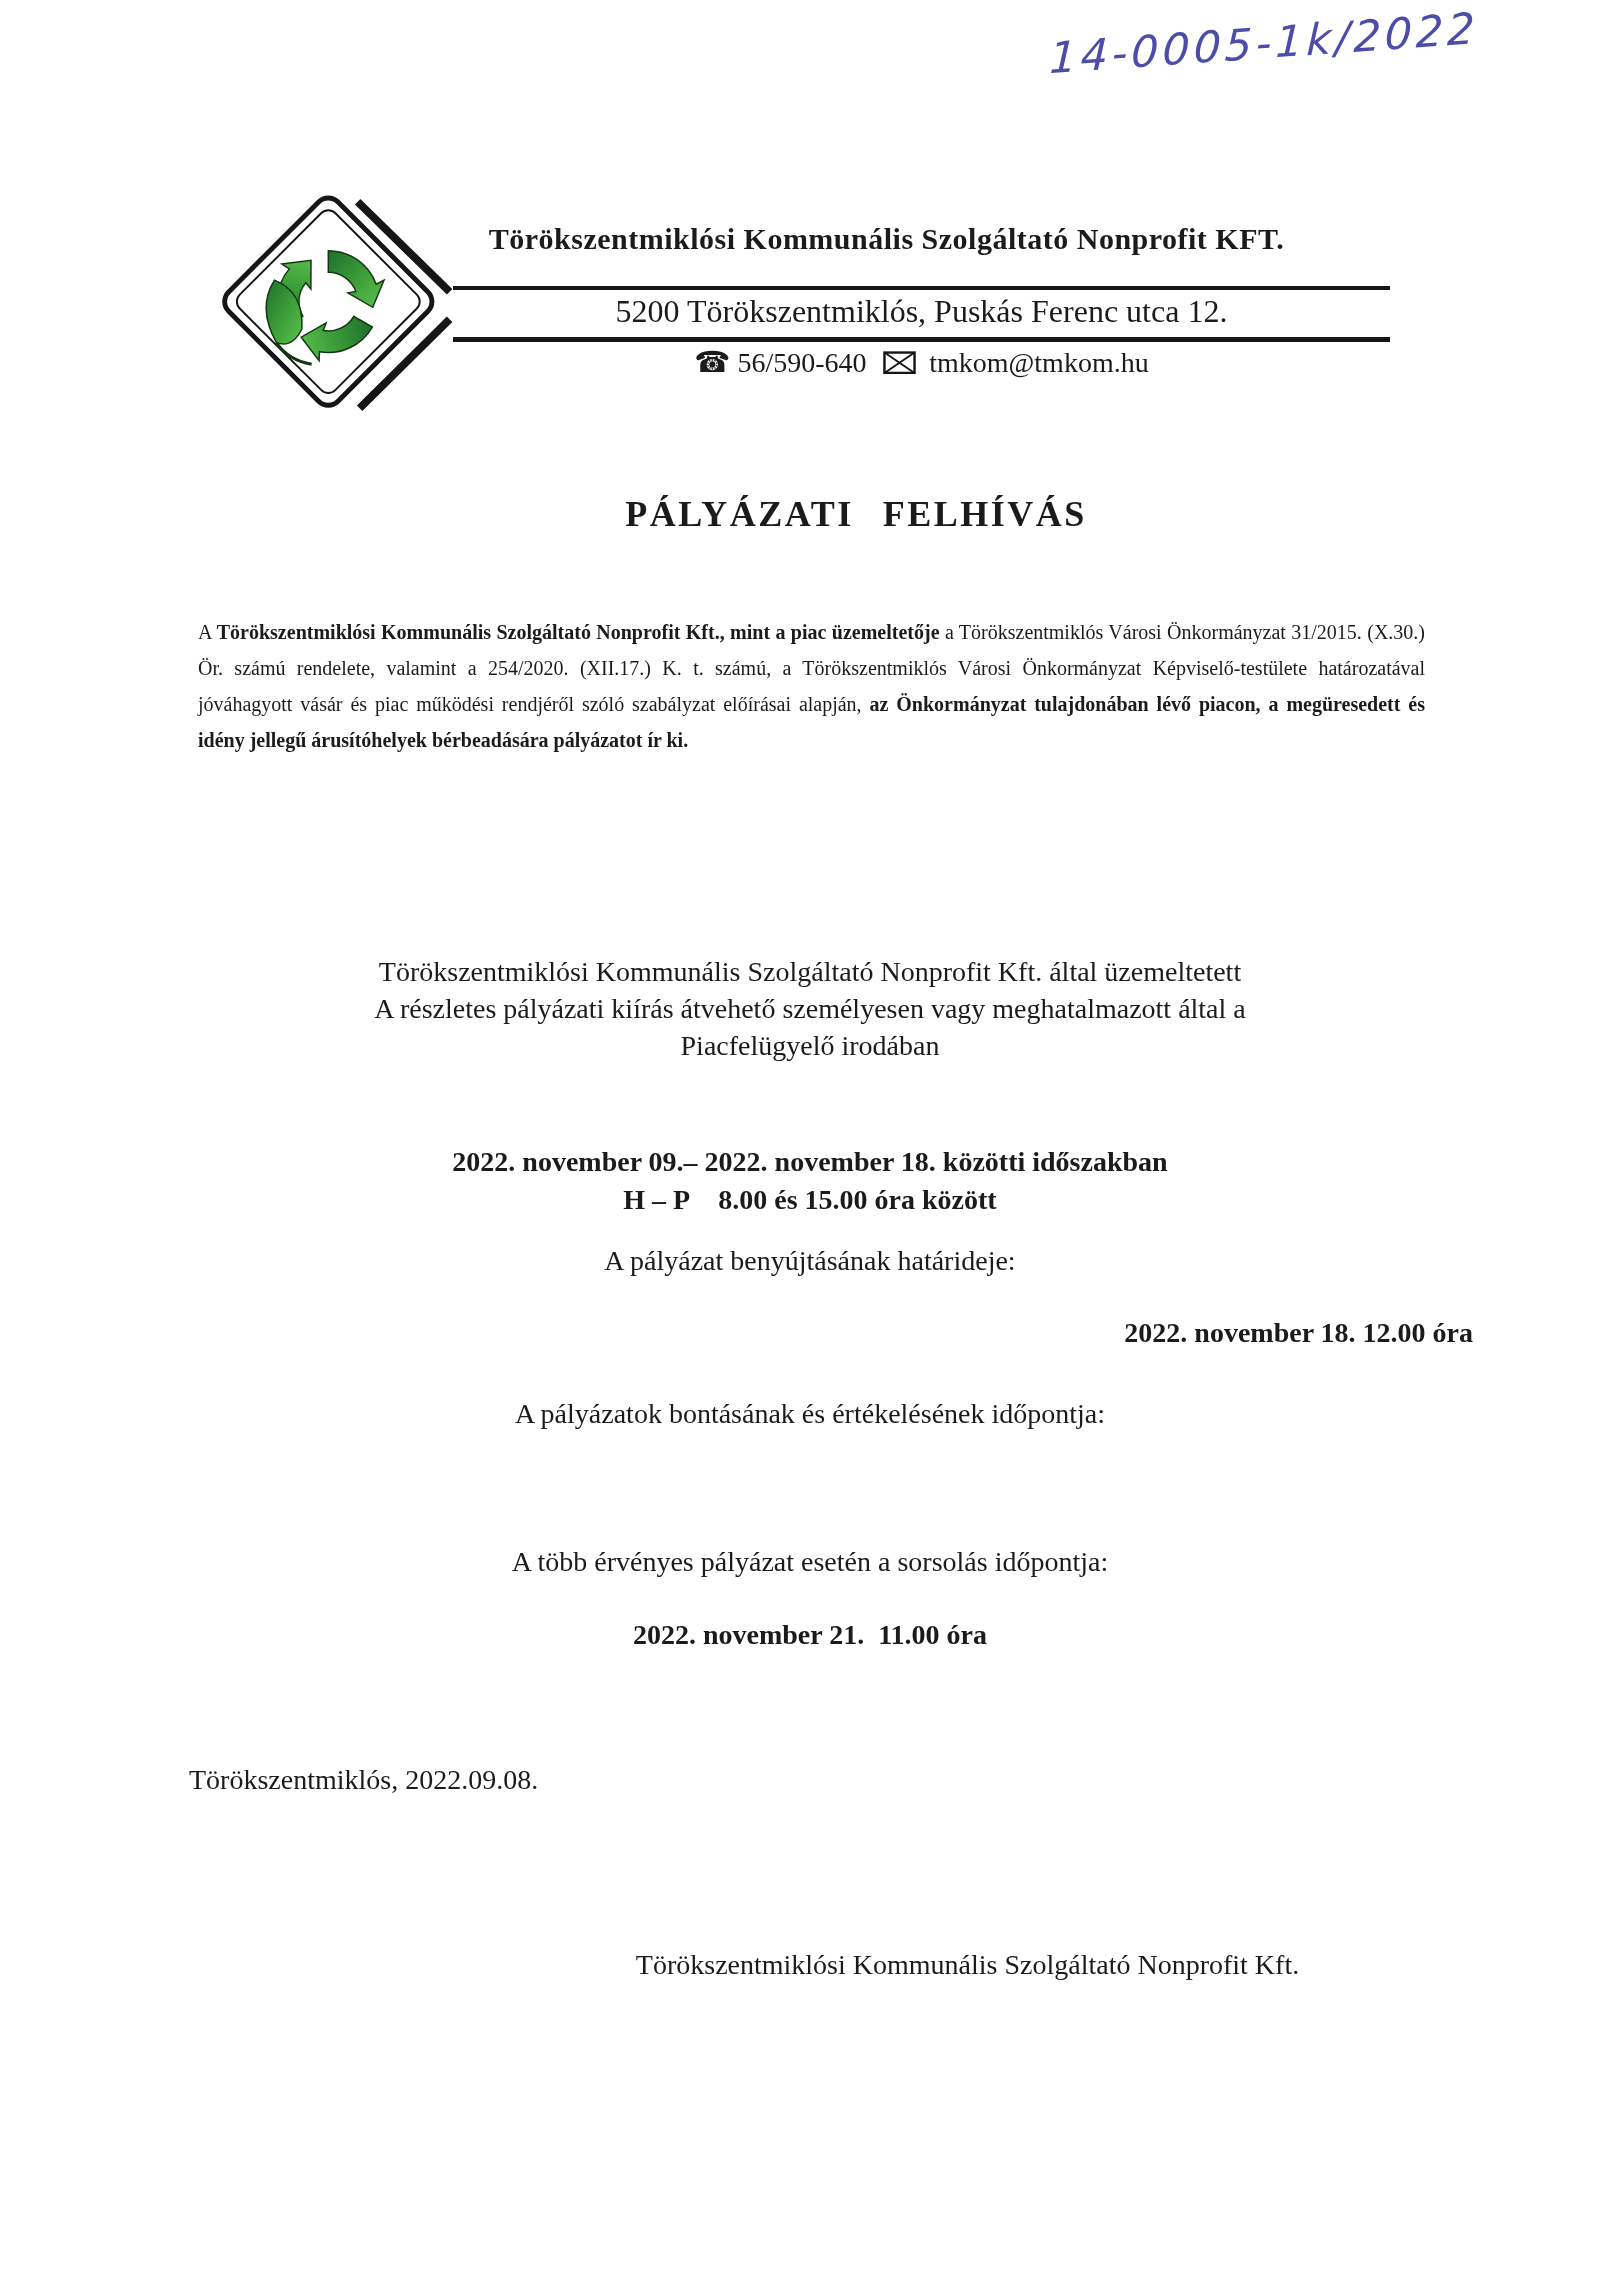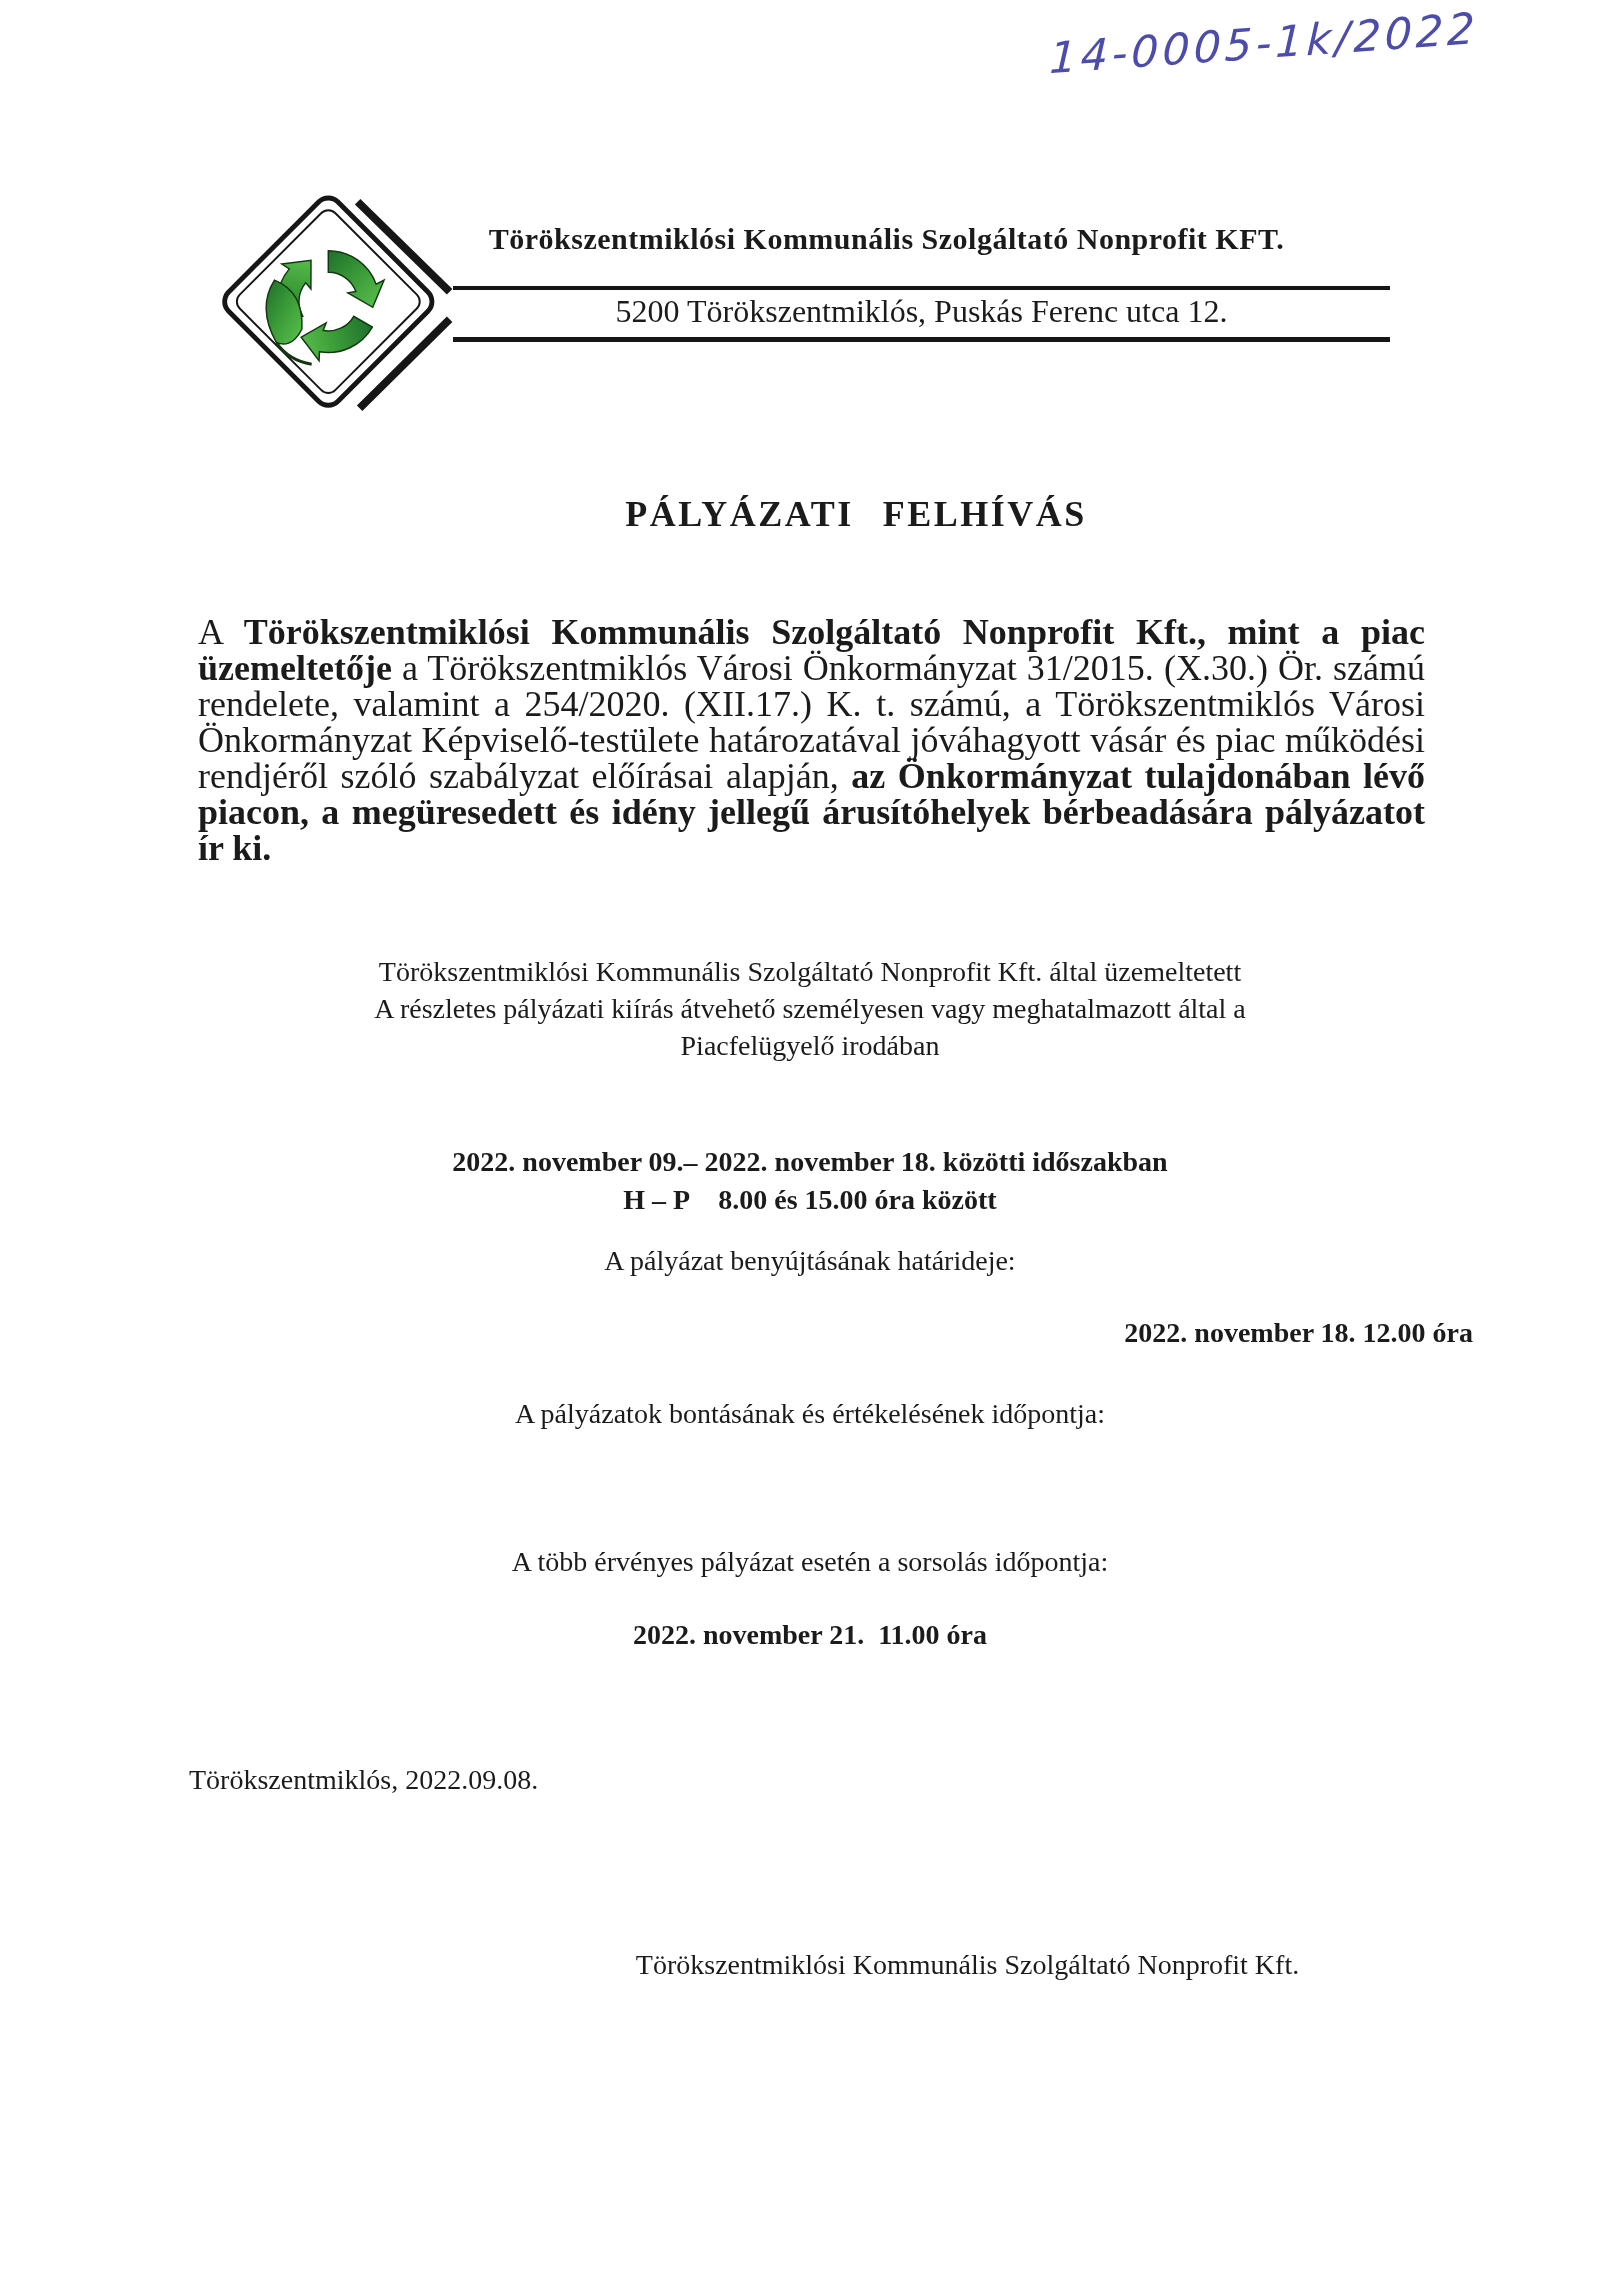--- a/index.html
+++ b/index.html
@@ -46,21 +46,21 @@
   .env{display:inline-block;vertical-align:-2px;margin:0 5.9px 0 9.8px;}
   
   .doc-title{
     left:0;top:493px;width:1620px;
     text-align:center;font-weight:bold;font-size:36px;
     letter-spacing:2.5px;word-spacing:17.6px;padding-left:46px;
   }
   
   .intro{
     left:198px;top:614px;width:1227px;
-    font-size:36px;line-height:36px;
+    font-size:20px;line-height:36px;
     text-align:justify;
   }
   
   .centered{left:147px;width:1326px;text-align:center;}
   .pickup{top:953px;font-size:28px;line-height:37px;}
   .period{top:1143px;font-size:28px;line-height:38px;font-weight:bold;}
   .dl-label{font-size:28px;}
   .dl-value{font-size:28px;font-weight:bold;}
   .dl1l{top:1245px;} .dl1v{top:1317px;text-align:right;}
   .dl2l{top:1398px;} .dl2v{top:1471px;}
@@ -105,20 +105,29 @@
     <g>
       <path d="M72,164 Q52,128 70,100 Q100,112 98,150 Q88,170 72,164 Z" fill="url(#lg)" stroke="#12380f" stroke-width="1.5"></path>
       <path d="M72,164 Q84,182 108,186" fill="none" stroke="#12380f" stroke-width="3"></path>
     </g>
   </svg>
 
   <div class="abs company-name">Törökszentmiklósi Kommunális Szolgáltató Nonprofit KFT.</div>
   <div class="abs rule rule-top"></div>
   <div class="abs address-line">5200 Törökszentmiklós, Puskás Ferenc utca 12.</div>
   <div class="abs rule rule-bottom"></div>
+  <div class="abs contact-line">
+    <span class="glyph">☎</span>
+    <span>56/590-640</span>
+    <svg class="env" width="33" height="23.5" viewBox="0 0 34 24" aria-hidden="true">
+      <rect x="1.5" y="1.5" width="31" height="21" fill="none" stroke="#161616" stroke-width="2.5"></rect>
+      <path d="M1.5,1.5 L32.5,22.5 M32.5,1.5 L1.5,22.5" stroke="#161616" stroke-width="2" fill="none"></path>
+    </svg>
+    <span>tmkom@tmkom.hu</span>
+  </div>
 
   <div class="abs doc-title">PÁLYÁZATI FELHÍVÁS</div>
 
   <div class="abs intro">
     <span>A </span><b>Törökszentmiklósi Kommunális Szolgáltató Nonprofit Kft., mint a piac üzemeltetője</b><span> a Törökszentmiklós Városi Önkormányzat 31/2015. (X.30.) Ör. számú rendelete, valamint a 254/2020. (XII.17.) K. t. számú, a Törökszentmiklós Városi Önkormányzat Képviselő-testülete határozatával jóváhagyott vásár és piac működési rendjéről szóló szabályzat előírásai alapján, </span><b>az Önkormányzat tulajdonában lévő piacon, a megüresedett és idény jellegű árusítóhelyek bérbeadására pályázatot ír ki.</b>
   </div>
 
   <div class="abs centered pickup">
     <div>Törökszentmiklósi Kommunális Szolgáltató Nonprofit Kft. által üzemeltetett</div>
     <div>A részletes pályázati kiírás átvehető személyesen vagy meghatalmazott által a</div>

